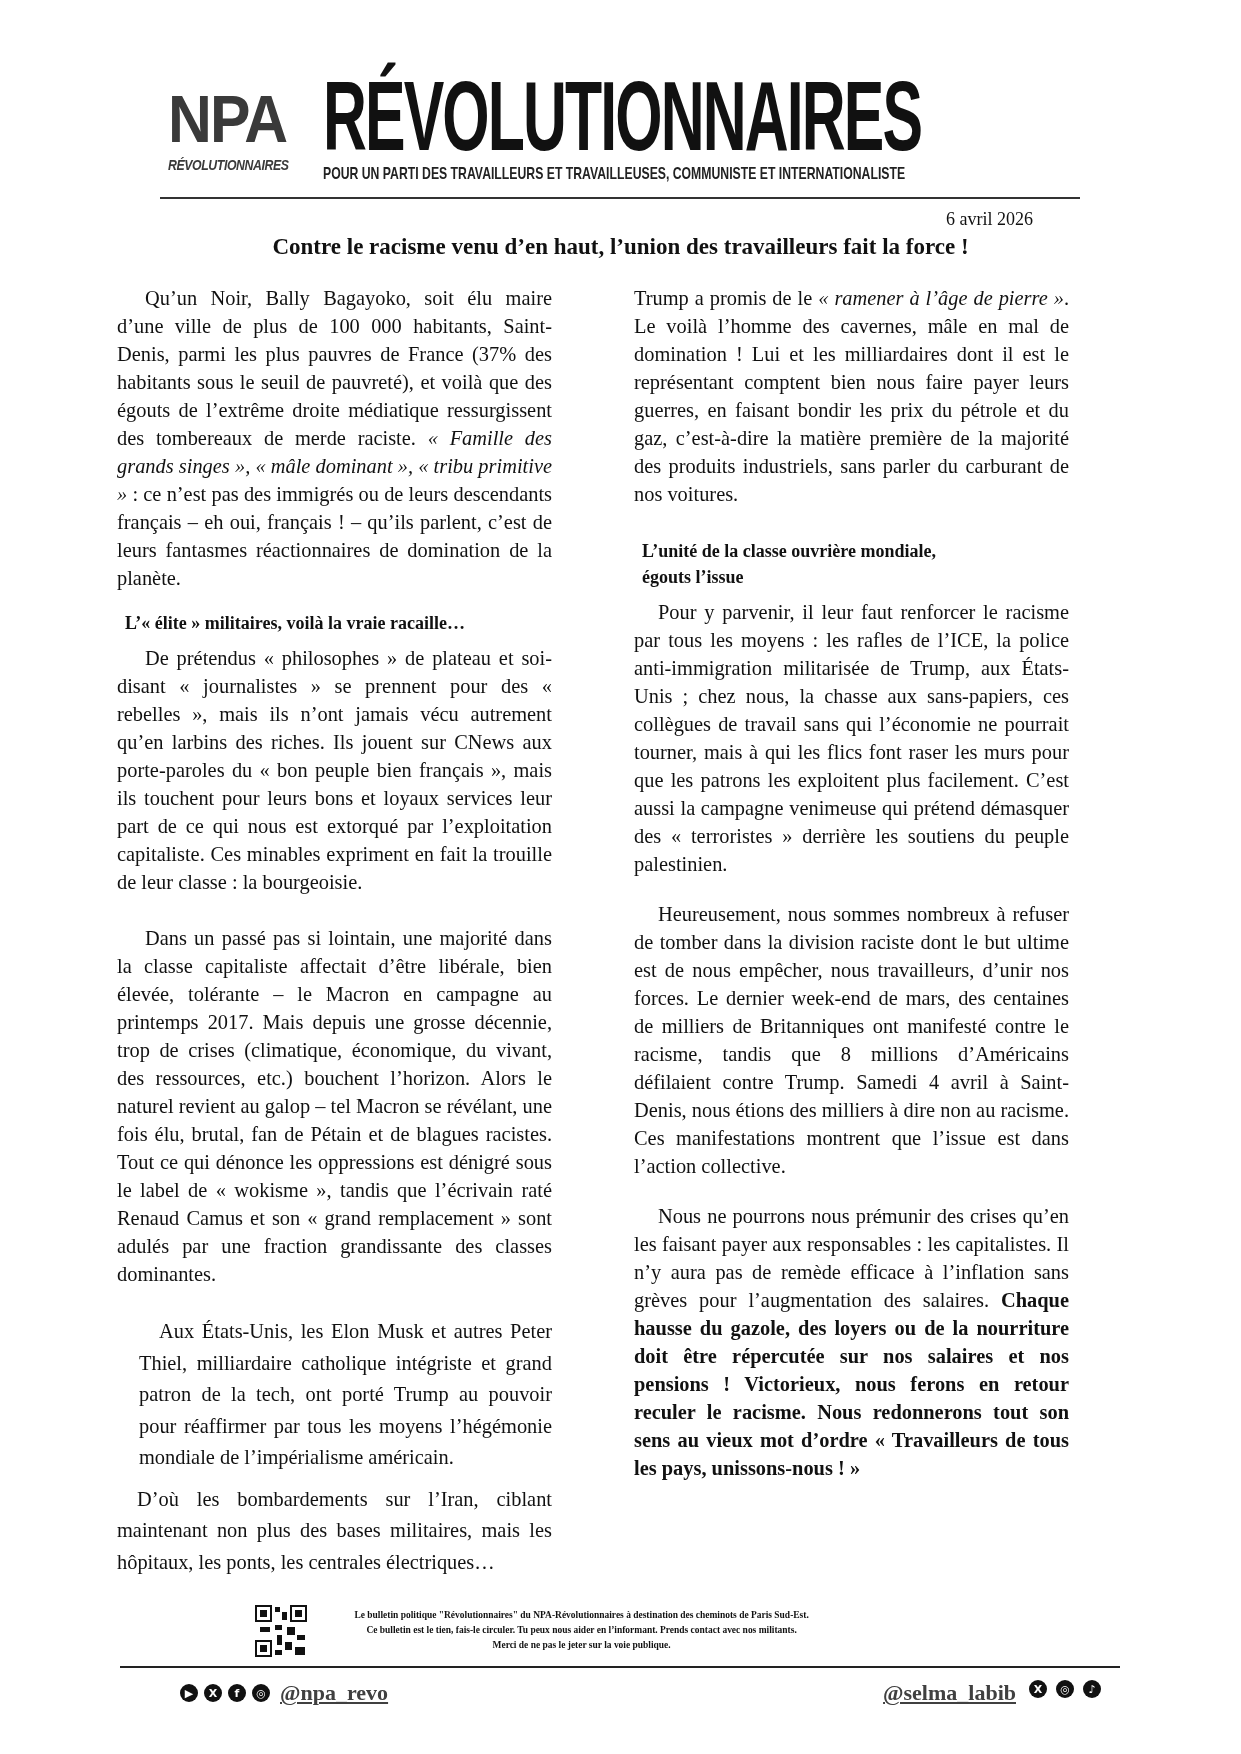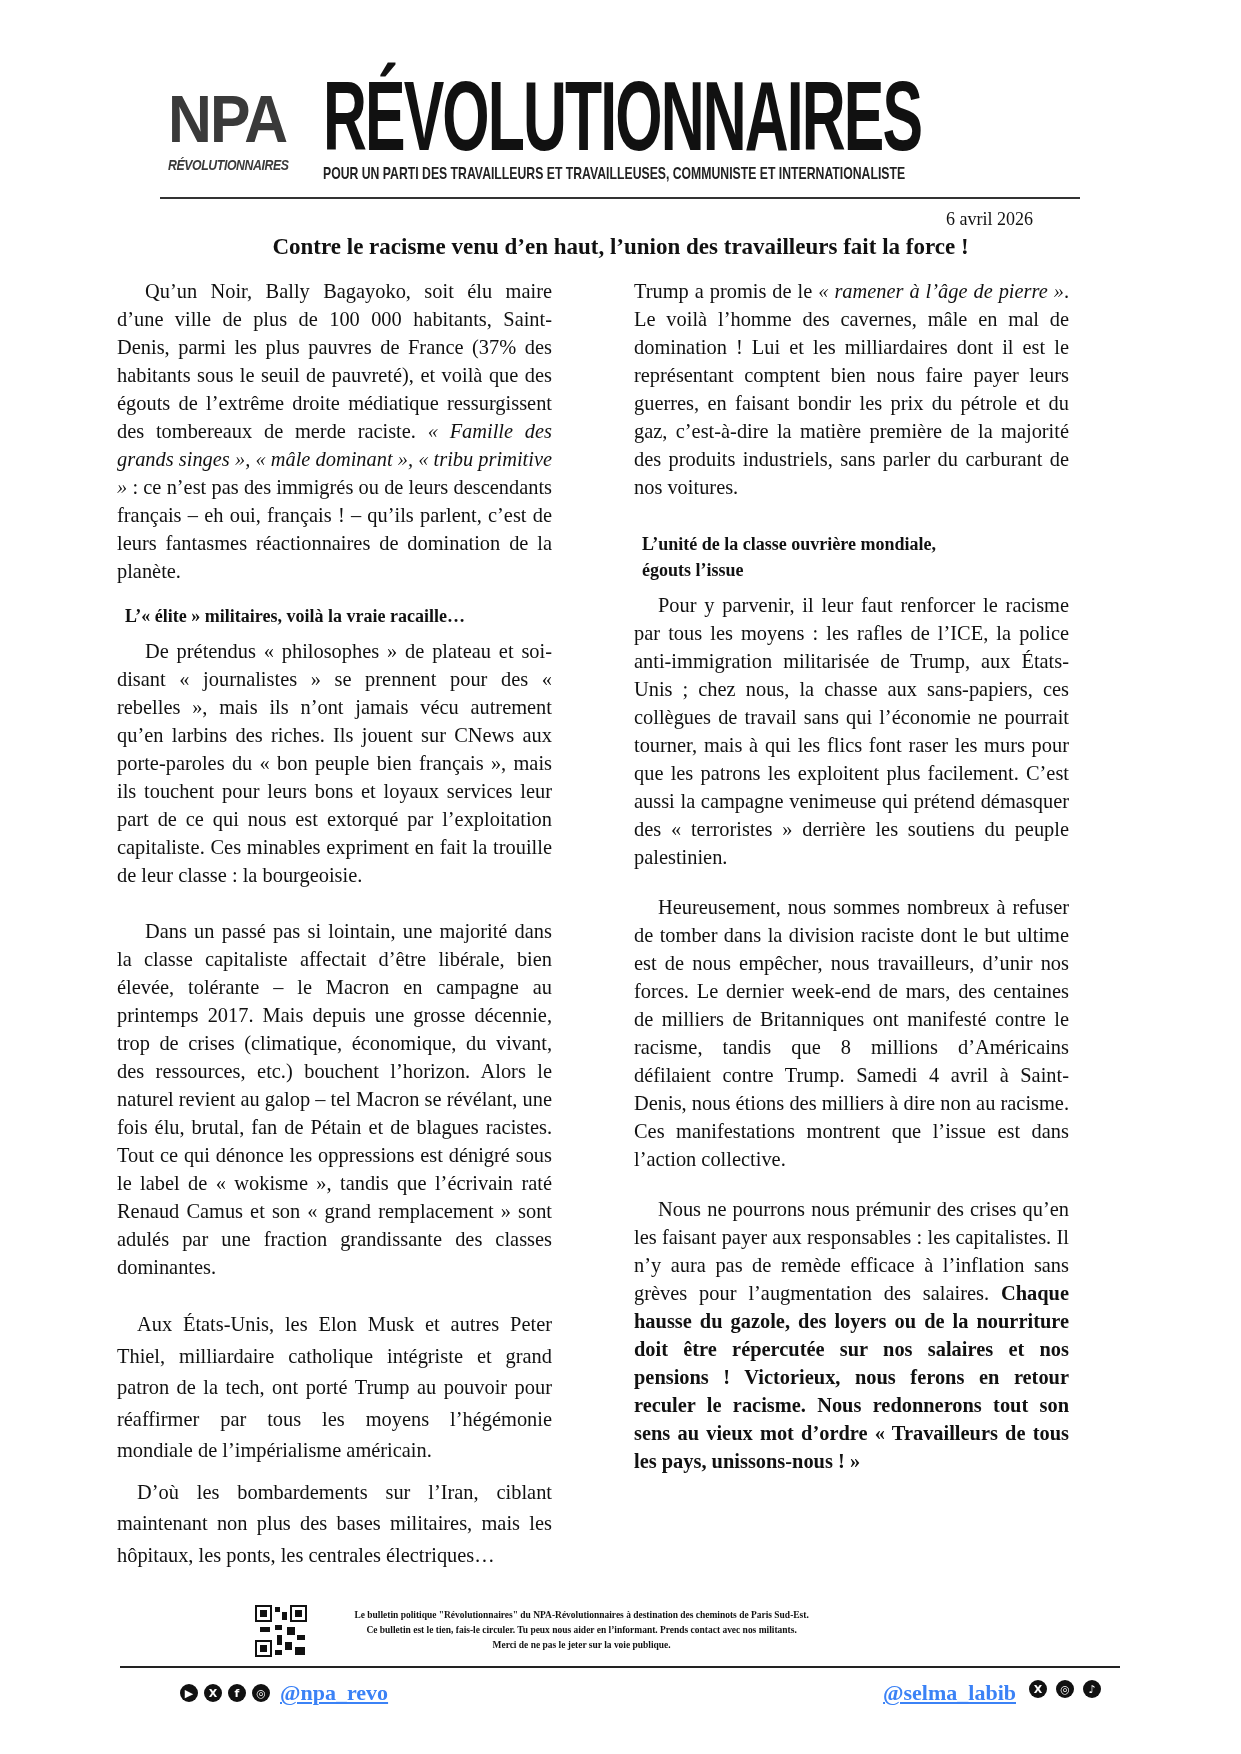--- a/index.html
+++ b/index.html
@@ -13,39 +13,39 @@
   .title-big { font-family:"Liberation Sans", sans-serif; font-weight:bold; font-size:98px; line-height:92px; color:#111; letter-spacing:-3px; transform:scaleX(0.62); transform-origin:left; white-space:nowrap; display:block; }
   .subtitle { font-family:"Liberation Sans", sans-serif; font-weight:bold; font-size:17px; color:#222; white-space:nowrap; transform:scaleX(0.72); transform-origin:left; display:block; margin-top:2px; }
   .logo-block { position:absolute; left:765px; top:6px; width:150px; height:125px; }
   .logo-block svg { position:absolute; left:18px; top:0; }
   .sncf { position:absolute; left:0; top:104px; font-family:"Liberation Serif", serif; font-weight:bold; font-size:15px; white-space:nowrap; letter-spacing:-0.8px; color:#111; }
   .rule-top { position:absolute; left:160px; top:197px; width:920px; height:2px; background:#333; }
 
   .date { position:absolute; right:208px; top:209px; font-size:18px; }
   .headline { position:absolute; left:0; width:1241px; top:234px; text-align:center; font-weight:bold; font-size:23px; }
 
-  .col { position:absolute; top:277px; width:435px; font-size:20.4px; line-height:28px; text-align:justify; }
+  .col { position:absolute; top:284px; width:435px; font-size:20.4px; line-height:28px; text-align:justify; }
   .col-left { left:117px; }
   .col-right { left:634px; }
   .col p { margin:0; }
   .col .ind { text-indent:28px; }
   .col h3 { margin:8px; font-size:18px; font-weight:bold; line-height:26px; }
   .gap-s { height:10px; }
   .gap-m { height:22px; }
   .gap-l { height:28px; }
   .lh-wide { line-height:31.5px; }
 
   .footer-box { position:absolute; left:255px; top:1605px; width:680px; height:56px; }
   .qr { position:absolute; left:0; top:0; width:52px; height:52px; }
   .footer-text { position:absolute; left:60px; top:2px; width:620px; text-align:center; font-family:"Liberation Serif", serif; font-weight:bold; font-size:11px; line-height:15px; transform:scaleX(0.86); transform-origin:left; white-space:nowrap; }
   .rule-bottom { position:absolute; left:120px; top:1666px; width:1000px; height:2px; background:#222; }
   .social-left { position:absolute; left:180px; top:1680px; display:flex; align-items:center; gap:6px; }
   .social-right { position:absolute; right:140px; top:1680px; display:flex; align-items:flex-start; gap:9px;margin-left:14px; }
   .sico { width:18px; height:18px; border-radius:50%; background:#111; color:#fff; font-family:"DejaVu Sans", sans-serif; font-size:11px; display:flex; align-items:center; justify-content:center; font-weight:bold; }
-  .handle { font-family:"Liberation Serif", serif; font-weight:bold; font-size:22px; text-decoration:underline; color:#3b82f6; margin:0 4px; }
+  .handle { font-family:"Liberation Serif", serif; font-weight:bold; font-size:22px; text-decoration:underline; color:#404040; margin:0 4px; }
 </style>
 </head>
 <body>
 
 <div class="masthead">
   <div class="npa-block">
     <span class="npa-big">NPA</span>
     <span class="npa-small">RÉVOLUTIONNAIRES</span>
   </div>
   <div class="title-block">
@@ -59,21 +59,21 @@
 <div class="headline">Contre le racisme venu d’en haut, l’union des travailleurs fait la force !</div>
 
 <div class="col col-left">
   <p class="ind"><span>Qu’un Noir, Bally Bagayoko, soit élu maire d’une ville de plus de 100 000 habitants, Saint-Denis, parmi les plus pauvres de France (37% des habitants sous le seuil de pauvreté), et voilà que des égouts de l’extrême droite médiatique ressurgissent des tombereaux de merde raciste. </span><em>« Famille des grands singes », « mâle dominant », « tribu primitive »</em><span> : ce n’est pas des immigrés ou de leurs descendants français – eh oui, français ! – qu’ils parlent, c’est de leurs fantasmes réactionnaires de domination de la planète.</span></p>
   <div class="gap-s"></div>
   <h3>L’« élite » militaires, voilà la vraie racaille…</h3>
   <p class="ind">De prétendus « philosophes » de plateau et soi-disant « journalistes » se prennent pour des « rebelles », mais ils n’ont jamais vécu autrement qu’en larbins des riches. Ils jouent sur CNews aux porte-paroles du « bon peuple bien français », mais ils touchent pour leurs bons et loyaux services leur part de ce qui nous est extorqué par l’exploitation capitaliste. Ces minables expriment en fait la trouille de leur classe : la bourgeoisie.</p>
   <div class="gap-l"></div>
   <p class="ind">Dans un passé pas si lointain, une majorité dans la classe capitaliste affectait d’être libérale, bien élevée, tolérante – le Macron en campagne au printemps 2017. Mais depuis une grosse décennie, trop de crises (climatique, économique, du vivant, des ressources, etc.) bouchent l’horizon. Alors le naturel revient au galop – tel Macron se révélant, une fois élu, brutal, fan de Pétain et de blagues racistes. Tout ce qui dénonce les oppressions est dénigré sous le label de « wokisme », tandis que l’écrivain raté Renaud Camus et son « grand remplacement » sont adulés par une fraction grandissante des classes dominantes.</p>
   <div class="gap-l"></div>
-  <p class="ind lh-wide" style="text-indent:20px;">Aux États-Unis, les Elon Musk et autres Peter Thiel, milliardaire catholique intégriste et grand patron de la tech, ont porté Trump au pouvoir pour réaffirmer par tous les moyens l’hégémonie mondiale de l’impérialisme américain.</p>
+  <p class="ind lh-wide" style="text-indent:20px;margin-left:22px;">Aux États-Unis, les Elon Musk et autres Peter Thiel, milliardaire catholique intégriste et grand patron de la tech, ont porté Trump au pouvoir pour réaffirmer par tous les moyens l’hégémonie mondiale de l’impérialisme américain.</p>
   <div class="gap-s"></div>
   <p class="ind lh-wide" style="text-indent:20px;">D’où les bombardements sur l’Iran, ciblant maintenant non plus des bases militaires, mais les hôpitaux, les ponts, les centrales électriques…</p>
 </div>
 
 <div class="col col-right">
   <p><span>Trump a promis de le </span><em>« ramener à l’âge de pierre »</em><span>. Le voilà l’homme des cavernes, mâle en mal de domination ! Lui et les milliardaires dont il est le représentant comptent bien nous faire payer leurs guerres, en faisant bondir les prix du pétrole et du gaz, c’est-à-dire la matière première de la majorité des produits industriels, sans parler du carburant de nos voitures.</span></p>
   <div class="gap-m"></div>
   <h3><span>L’unité de la classe ouvrière mondiale,</span><br><span>égouts l’issue</span></h3>
   <p class="ind" style="text-indent:24px;">Pour y parvenir, il leur faut renforcer le racisme par tous les moyens : les rafles de l’ICE, la police anti-immigration militarisée de Trump, aux États-Unis ; chez nous, la chasse aux sans-papiers, ces collègues de travail sans qui l’économie ne pourrait tourner, mais à qui les flics font raser les murs pour que les patrons les exploitent plus facilement. C’est aussi la campagne venimeuse qui prétend démasquer des « terroristes » derrière les soutiens du peuple palestinien.</p>
   <div class="gap-m"></div>

